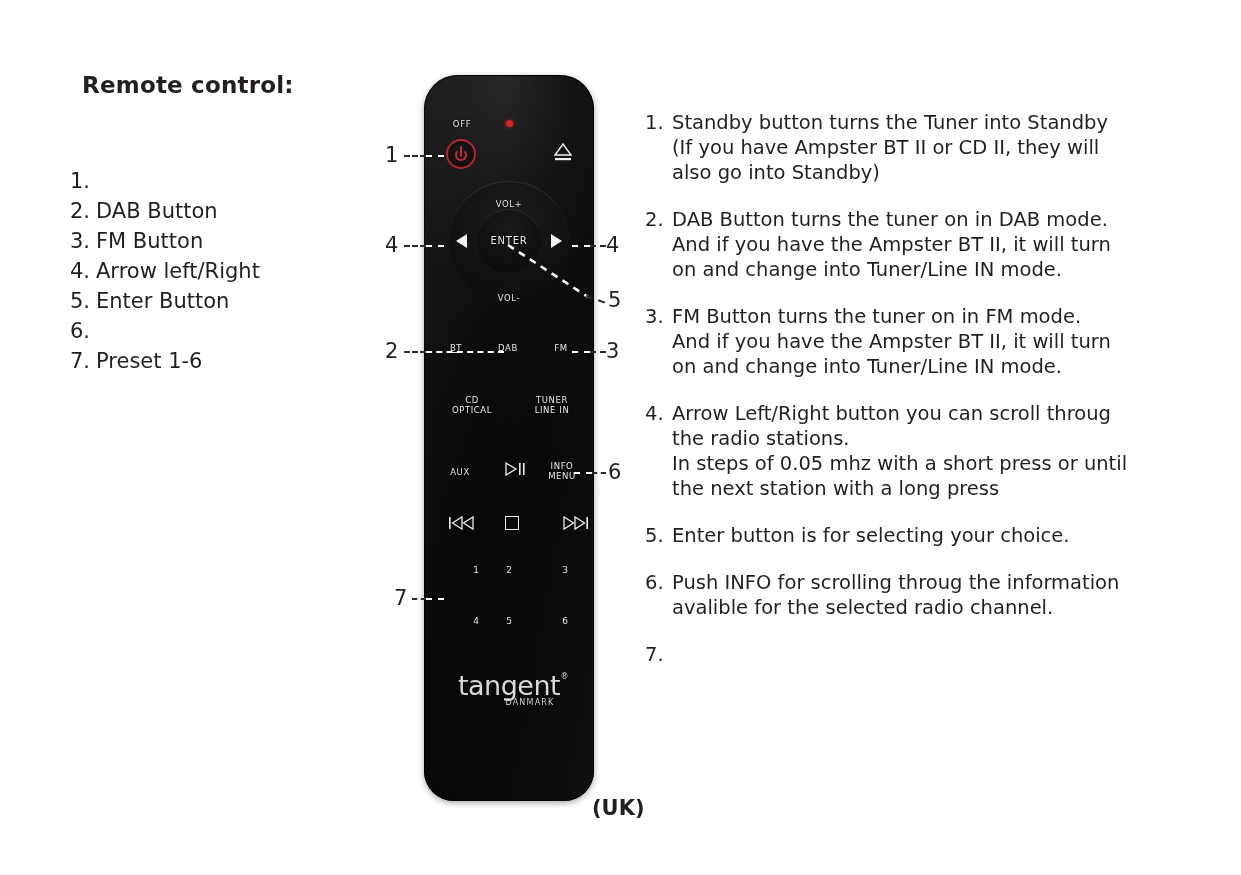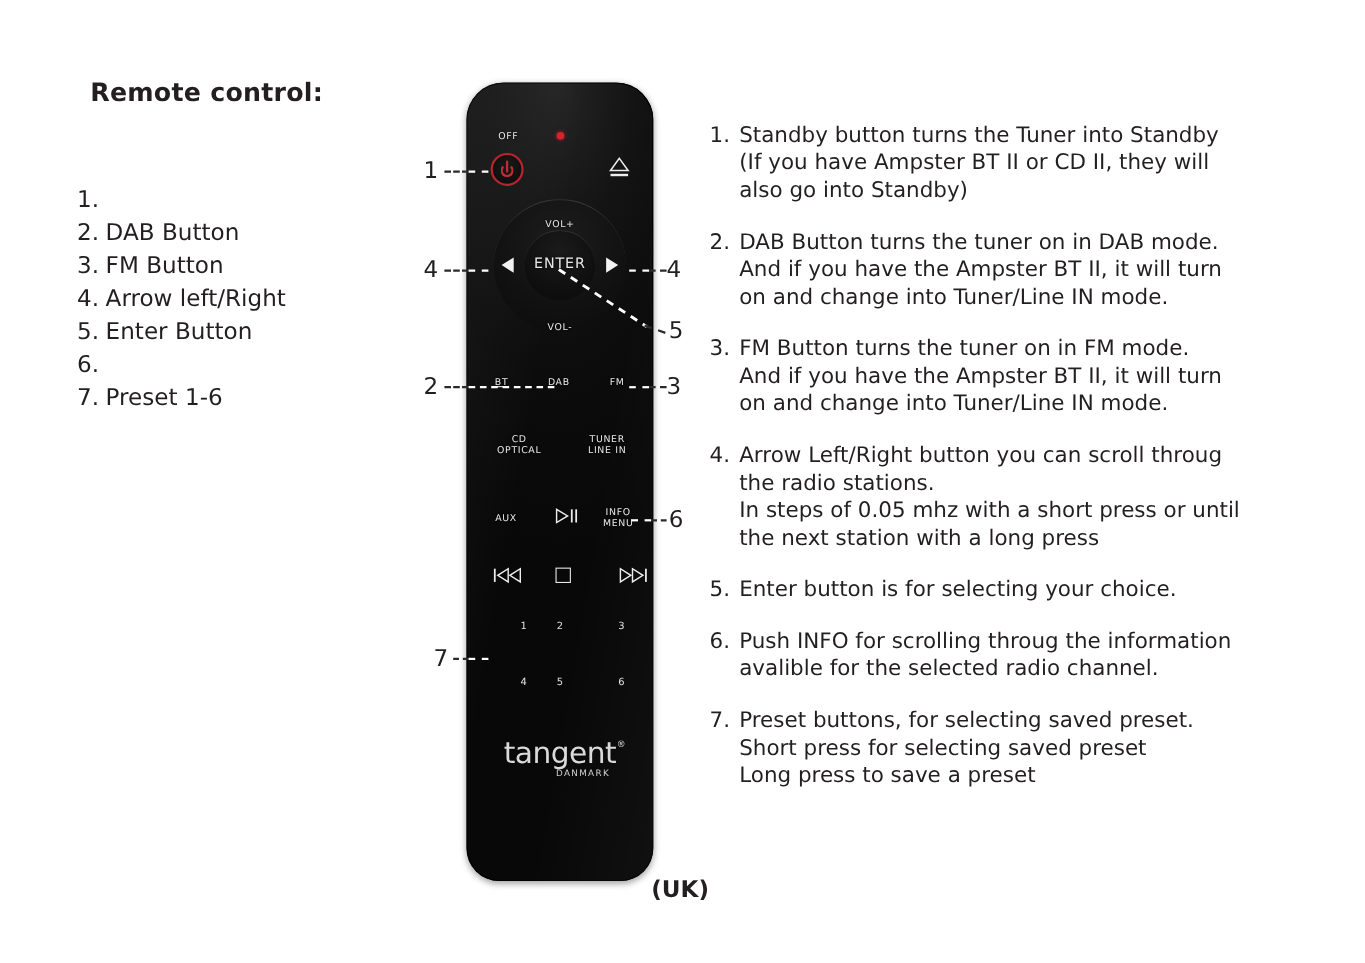--- a/index.html
+++ b/index.html
@@ -152,21 +152,21 @@
     position: absolute;
     left: 39px; top: 28px;
     width: 64px; height: 64px;
     border-radius: 50%;
     background: radial-gradient(circle at 50% 30%, #1b1b1b 0%, #101010 60%, #0a0a0a 100%);
     border-top: 1px solid rgba(255,255,255,0.12);
     box-sizing: border-box;
   }
   #label-volplus { left: 36px; top: 18px; width: 70px; text-align: center; }
   #label-volminus { left: 36px; top: 112px; width: 70px; }
-  #label-enter  { left: 33px; top: 55px; width: 76px; font-size: 13px; letter-spacing: 0.8px; }
+  #label-enter  { left: 33px; top: 55px; width: 76px; font-size: 10px; letter-spacing: 0.8px; }
 
   .nav-arrow {
     position: absolute;
     top: 53px;
     width: 0; height: 0;
     border-top: 7px solid transparent;
     border-bottom: 7px solid transparent;
   }
   #nav-arrow-left  { left: 18px;  border-right: 11px solid #f2f2f2; }
   #nav-arrow-right { right: 18px; border-left: 11px solid #f2f2f2; }
@@ -466,17 +466,14 @@
     <span class="desc-num">5.</span>
     <span class="desc-text">Enter button is for selecting your choice.</span>
   </div>
   <div class="desc-item">
     <span class="desc-num">6.</span>
     <span class="desc-text">Push INFO for scrolling throug the information
 avalible for the selected radio channel.</span>
   </div>
   <div class="desc-item">
     <span class="desc-num">7.</span>
-    <span class="desc-text">Preset buttons, for selecting saved preset.
-Short press for selecting saved preset
-Long press to save a preset</span>
   </div>
 </div>
 
 </body></html>

